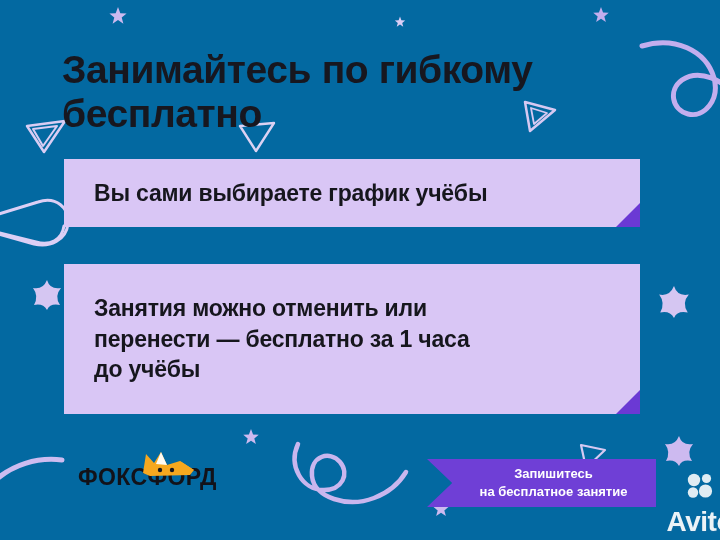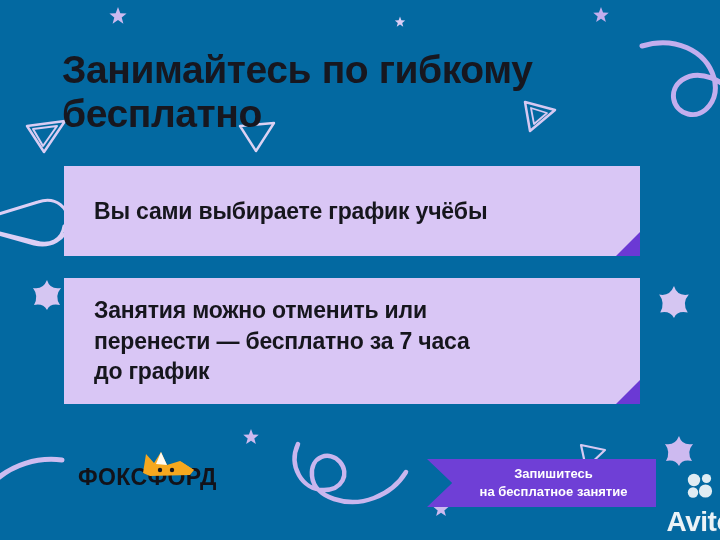--- a/index.html
+++ b/index.html
@@ -61,22 +61,22 @@
   .fbox .txt .ln { display: block; white-space: nowrap; }
   .fold {
     position: absolute;
     right: 0;
     bottom: 0;
     width: 0;
     height: 0;
     border-left: 24px solid transparent;
     border-bottom: 24px solid #6b39d4;
   }
-  #box1 { top: 166px; height: 90px; }
-  #box2 { top: 264px; height: 126px; margin-top: 14px; }
+  #box1 { top: 159px; height: 68px; }
+  #box2 { top: 264px; height: 150px; }
 
   
   #logo {
     position: absolute;
     left: 78px;
     top: 466px;
     z-index: 6;
   }
   #logo .fox { position: absolute; left: 62px; top: -15px; }
   #logo .word {
@@ -246,22 +246,22 @@
   <div class="fbox" id="box1">
     <div class="txt">
       <span class="ln">Вы сами выбираете график учёбы</span>
     </div>
     <span class="fold"></span>
   </div>
 
   <div class="fbox" id="box2">
     <div class="txt">
       <span class="ln">Занятия можно отменить или</span>
-      <span class="ln">перенести — бесплатно за 7 часа</span>
-      <span class="ln">до график</span>
+      <span class="ln">перенести — бесплатно за 1 часа</span>
+      <span class="ln">до учёбы</span>
     </div>
     <span class="fold"></span>
   </div>
 
   <div id="logo">
     <span class="fox">
       <svg width="56" height="26" viewBox="0 0 56 26">
         <path d="M3 22 L6 3 L14 12 L21 1 L27 14 L40 10 L54 19 L50 24 L10 25 Z" fill="#f6a81f"></path>
         <path d="M21 1 L27 14 L16 13 Z" fill="#ffffff" opacity="0.95"></path>
         <circle cx="20" cy="19" r="2.2" fill="#16161d"></circle>

